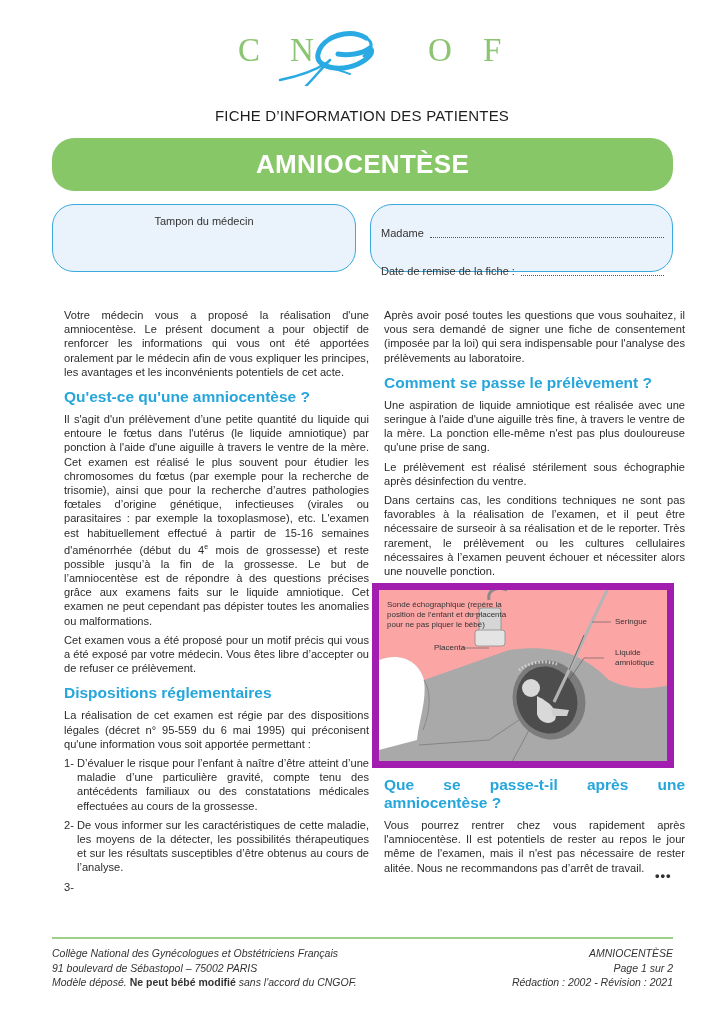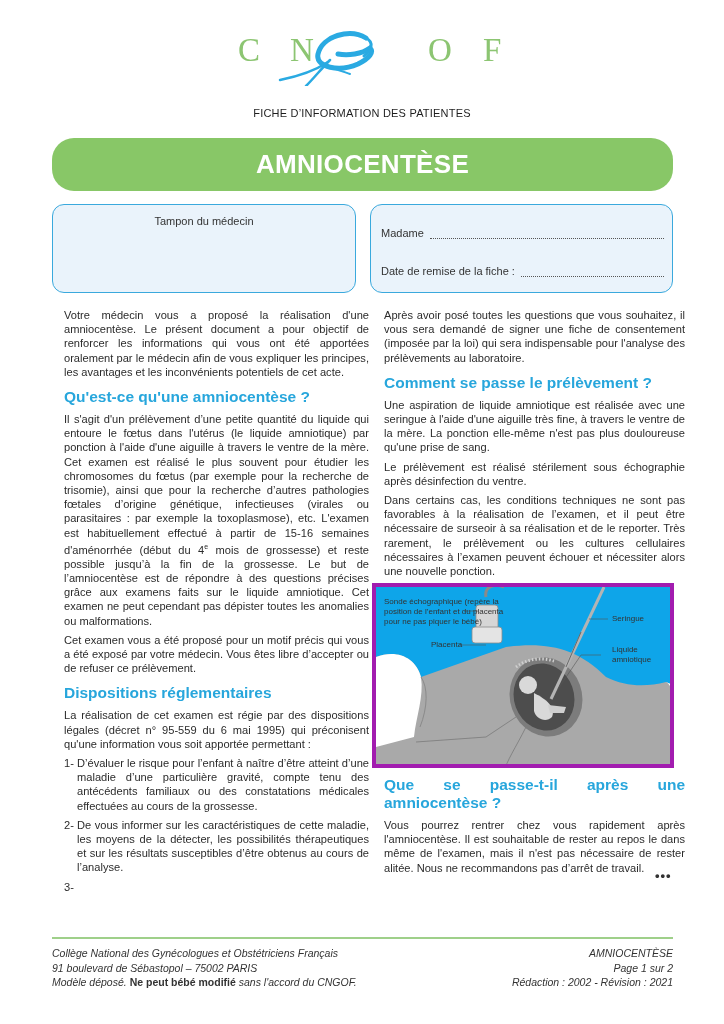--- a/index.html
+++ b/index.html
@@ -5,52 +5,52 @@
   html, body { margin: 0; padding: 0; background: #ffffff; }
   body { width: 724px; height: 1024px; position: relative; overflow: hidden;
          font-family: "Liberation Sans", "DejaVu Sans", sans-serif; color: #2a2a2a; }
 
   
   .logo-letters { position: absolute; top: 30px; left: 228px; width: 272px; height: 40px; }
   .logo-letter { position: absolute; top: 0; font-family: "Liberation Serif", "DejaVu Serif", serif;
                  font-size: 33px; color: #8cc572; letter-spacing: 0; line-height: 40px; }
   .logo-swirl { position: absolute; top: 28px; left: 270px; width: 140px; height: 58px; }
   .subtitle { position: absolute; top: 107px; left: 0; width: 724px; text-align: center;
-              font-size: 11px; letter-spacing: 0.2px; color: #1e1e1e; }
+              font-size: 15px; letter-spacing: 0.2px; color: #1e1e1e; }
 
   
   .title-bar { position: absolute; left: 52px; top: 138px; width: 621px; height: 53px;
                background: #88c767; border-radius: 22px; display: flex; align-items: center;
                justify-content: center; }
   .title-bar span { color: #ffffff; font-size: 26px; font-weight: bold; letter-spacing: 0.3px; }
 
   
-  .box { position: absolute; top: 204px; height: 89px; background: #eaf3fb;
-         border: 1.5px solid #3aa9dd; border-radius: 12px; box-sizing: border-box; }
+  .box { position: absolute; top: 204px; height: 68px; background: #eaf3fb;
+         border: 1.5px solid #3aa9dd; border-radius: 22px; box-sizing: border-box; }
   .box-left { left: 52px; width: 304px; }
   .box-right { left: 370px; width: 303px; }
   .stamp-label { position: absolute; top: 10px; left: 0; width: 100%; text-align: center;
                  font-size: 11px; color: #333; }
   .field-row { position: absolute; left: 10px; right: 8px; font-size: 11px; color: #333;
-               display: flex; align-items: flex-end; }
+               display: flex; align-items: center; }
   .field-row .dots { flex: 1; margin-left: 6px; border-bottom: 1.6px dotted #555; height: 8px; }
 
   
   .col { position: absolute; font-size: 11.1px; line-height: 14.2px; text-align: justify; color: #2b2b2b; margin-left: 12px; }
   .col p { margin: 0 0 5px 0; }
   .col-left { left: 52px; top: 308px; width: 305px; }
   .col-right { left: 372px; top: 308px; width: 301px; }
   h2 { margin: 9px 0 6px 0; font-size: 15.5px; line-height: 18px; color: #27a6dc; font-weight: bold; }
   ol.reg { margin: 0; padding: 0; list-style: none; }
   ol.reg li { position: relative; padding-left: 13px; margin-bottom: 5px; }
   ol.reg li .num { position: absolute; left: 0; top: 0; }
 
   
   .figure { position: absolute; left: 372px; top: 583px; width: 302px; height: 185px;
-            border: 4px solid #a21caf; box-sizing: border-box; background: #0ea5e9; overflow: hidden; }
+            border: 7px solid #a21caf; box-sizing: border-box; background: #fca5a5; overflow: hidden; }
   .figure svg { position: absolute; left: 0; top: 0; }
   .fig-label { position: absolute; font-size: 8px; line-height: 10px; color: #333; }
 
   .more-dots { position: absolute; left: 655px; top: 868px; font-size: 13px; font-weight: bold;
                color: #333; letter-spacing: 1px; }
 
   
   .footer-line { position: absolute; left: 52px; top: 937px; width: 621px; height: 1.5px; background: #9fd08a; }
   .footer-left { position: absolute; left: 52px; top: 946px; font-size: 10.5px; line-height: 14.5px;
                  font-style: italic; color: #333; }
@@ -156,21 +156,21 @@
   <div class="fig-label" style="left:55px; top:53px;text-align:center;">Placenta</div>
   <div class="fig-label" style="left:236px; top:27px;">Seringue</div>
   <div class="fig-label" style="left:236px; top:58px;">
     <div>Liquide</div>
     <div>amniotique</div>
   </div>
 </div>
 
 <div class="col" style="left:372px; top:776px; width:301px;">
   <h2 style="margin-top:0">Que se passe-t-il après une amniocentèse ?</h2>
-  <p>Vous pourrez rentrer chez vous rapidement après l'amniocentèse. Il est souhaitable de rester au repos le dans même de l'examen, mais il n'est pas nécessaire de rester alitée. Nous ne recommandons pas d’arrêt de travail.</p>
+  <p>Vous pourrez rentrer chez vous rapidement après l'amniocentèse. Il est potentiels de rester au repos le jour même de l'examen, mais il n'est pas nécessaire de rester alitée. Nous ne recommandons pas d’arrêt de travail.</p>
 </div>
 <div class="more-dots">•••</div>
 
 <div class="footer-line"></div>
 <div class="footer-left">
   <div>Collège National des Gynécologues et Obstétriciens Français</div>
   <div>91 boulevard de Sébastopol – 75002 PARIS</div>
   <div><span>Modèle déposé. </span><b>Ne peut bébé modifié</b><span> sans l'accord du CNGOF.</span></div>
 </div>
 <div class="footer-right">

